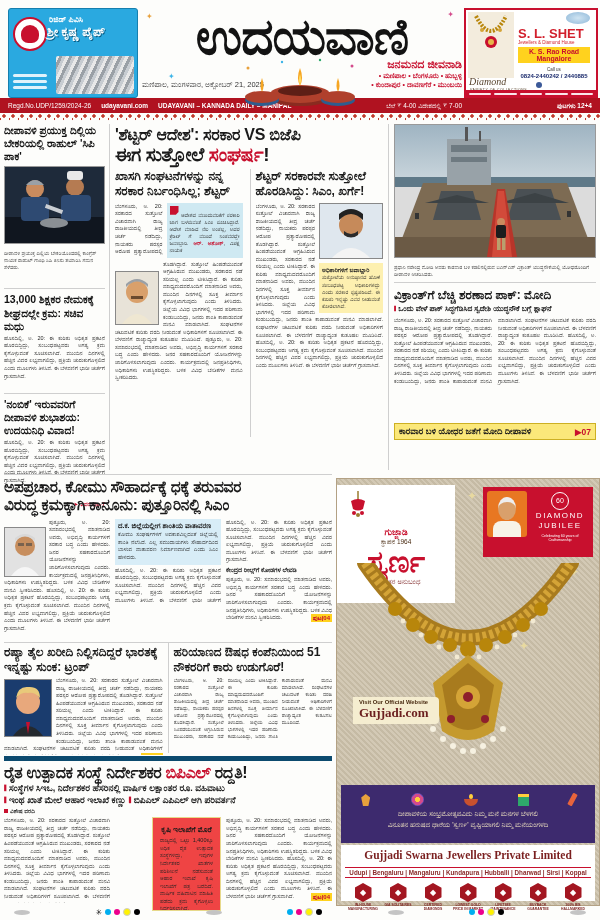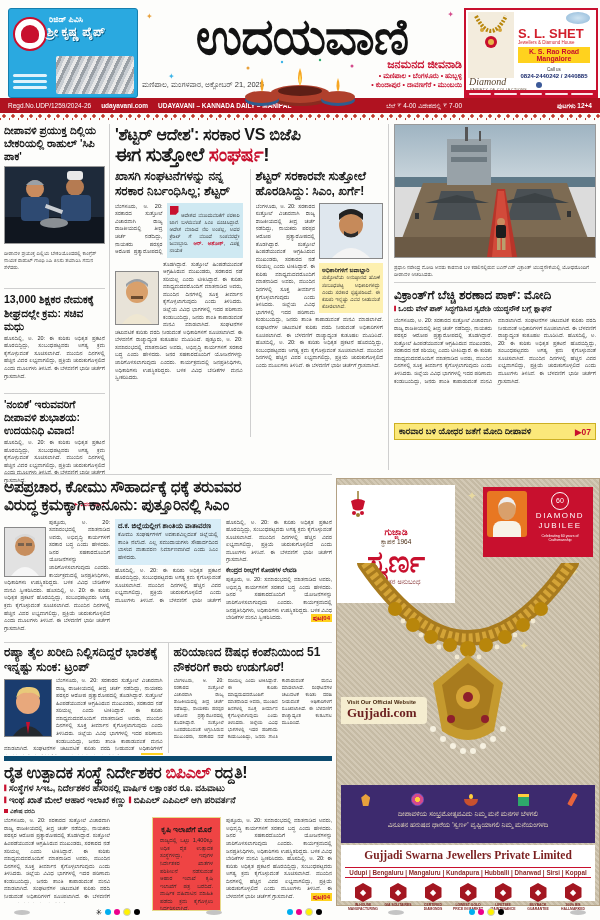--- a/index.html
+++ b/index.html
@@ -111,21 +111,21 @@
   #g-jub{position:absolute;right:6px;top:8px;width:110px;height:70px;background:#c8102e;display:flex;padding:4px;box-sizing:border-box;gap:4px;}
   #g-jub .ph{width:40px;height:46px;background:#e87722;border-radius:3px;position:relative;}
   #g-jub .ph .hd{position:absolute;left:11px;top:6px;width:18px;height:18px;border-radius:50%;background:#d9a06b;border-top:5px solid #eee;}
   #g-jub .ph .sh{position:absolute;left:6px;bottom:0;width:28px;height:16px;background:#f7f3e8;border-radius:8px 8px 0 0;}
   #g-jub .jt{color:#fff;text-align:center;flex:1;}
   #g-jub .ring{width:16px;height:16px;border:1.5px solid #fff;border-radius:50%;margin:1px auto;font-size:7px;line-height:16px;}
   #g-jub .dj{font-size:8px;letter-spacing:1.5px;line-height:1.3;}
   #g-jub .cel{font-size:3.6px;margin-top:2px;}
   #g-jub .nm{position:absolute;left:4px;bottom:2px;font-size:3.6px;color:#fff;width:44px;text-align:center;}
   #g-neck{position:absolute;left:10px;top:84px;width:242px;height:212px;}
-  #g-web{position:absolute;left:4px;top:218px;background:#f5edd0;padding:2px 10px 3px 6px;border-radius:0 4px 4px 0;}
+  #g-web{position:absolute;left:16px;top:218px;background:#f5edd0;padding:2px 10px 3px 6px;border-radius:0 4px 4px 0;}
   #g-web .l{font-size:5.8px;color:#4a2c13;font-weight:bold;}
   #g-web .u{font-size:13px;font-weight:bold;color:#6b1f1f;font-family:"Liberation Serif",serif;}
   #g-purple{position:absolute;left:4px;right:4px;top:306px;height:58px;background:#3d2a6e;text-align:center;color:#f3e6c2;padding-top:24px;box-sizing:border-box;}
   #g-purple .deco{position:absolute;top:3px;left:0;right:0;display:flex;justify-content:space-around;align-items:flex-end;height:18px;}
   .dec{display:inline-block;}
   .dec-lantern{width:9px;height:12px;background:#e8a13c;clip-path:polygon(50% 0,100% 30%,80% 100%,20% 100%,0 30%);}
   .dec-diya{width:14px;height:7px;background:#c8512e;border-radius:0 0 10px 10px;position:relative;}
   .dec-diya:after{content:"";position:absolute;left:5px;top:-5px;width:4px;height:5px;background:#ffce3c;border-radius:50% 50% 50% 50%/60% 60% 40% 40%;}
   .dec-rangoli{width:13px;height:13px;border-radius:50%;background:radial-gradient(#ffce3c 25%,#d44b8c 26% 60%,#7a4fb5 61%);}
   .dec-cracker{width:5px;height:13px;background:#e8643c;transform:rotate(28deg);border-radius:1px;}

